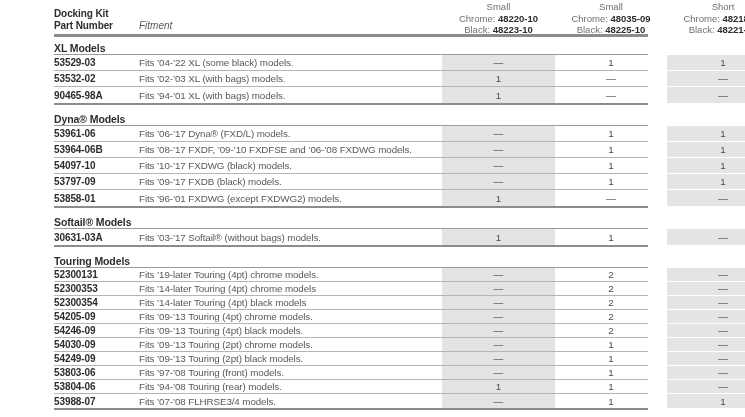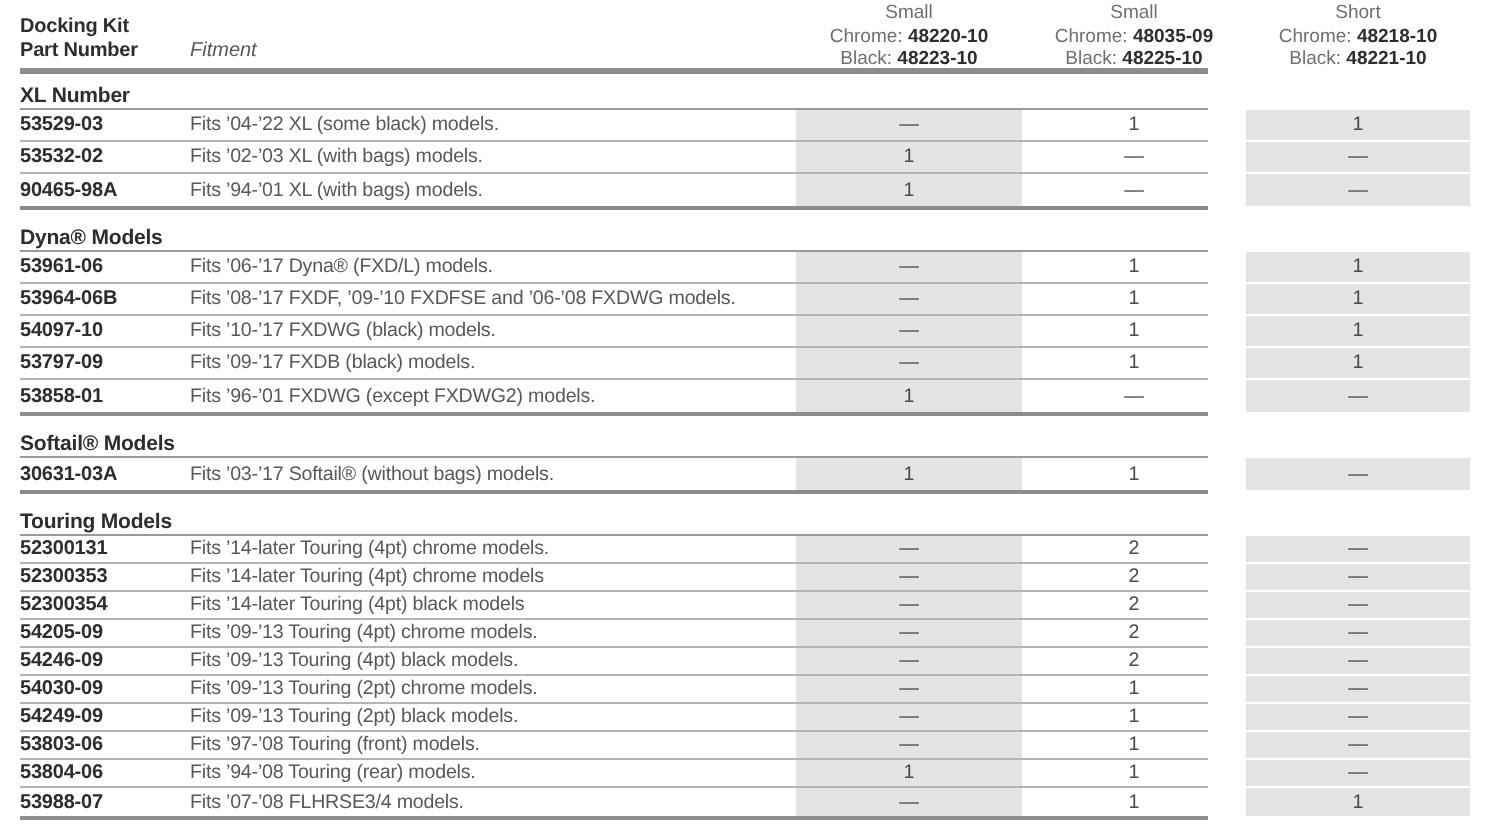--- a/index.html
+++ b/index.html
@@ -7,21 +7,21 @@
     --fit-gray:#585858;
     --label-gray:#6f6f6f;
     --shade:#e4e4e6;
     --thin:#b5b5b5;
     --mid:#9a9a9a;
     --thick:#8c8c8c;
   }
   *{margin:0;padding:0;box-sizing:border-box;}
   html,body{width:745px;height:417px;background:#fff;overflow:hidden;
     font-family:"Liberation Sans", sans-serif;color:var(--ink);}
-  .page{position:relative;width:614px;height:417px;padding:0 10px;}
+  .page{position:relative;width:614px;height:417px;padding:0 10px;margin-left:44px;}
 
   
   .tbl-header{position:relative;height:37px;border-bottom:3px solid var(--thick);}
   .hdr-left{position:absolute;left:0;bottom:3px;font-weight:bold;font-size:10px;line-height:11.5px;letter-spacing:-0.1px;}
   .hdr-fitment{position:absolute;left:85px;bottom:3px;font-style:italic;font-size:10px;color:var(--fit-gray);}
   .hdr-cols{position:absolute;left:388px;top:1px;width:337px;display:flex;}
   .hdr-col{text-align:center;font-size:9.5px;line-height:11.5px;color:var(--label-gray);}
   .hdr-col:nth-child(1){width:113px;}
   .hdr-col:nth-child(2){width:112px;}
   .hdr-col:nth-child(3){width:112px;}
@@ -67,21 +67,21 @@
         <div class="hdr-col">
     <div>Short</div>
     <div><span>Chrome:</span> <b>48218-10</b></div>
     <div><span>Black:</span> <b>48221-10</b></div>
   </div>
       </div>
   </div>
 
   <div>
       <div class="section">
-    <div class="section-title">XL Number</div>
+    <div class="section-title">XL Models</div>
     <div class="rows">
           <div class="row">
     <div class="cell-part">53529-03</div>
     <div class="cell-fitment">Fits ’04-’22 XL (some black) models.</div>
     <div class="cell-val shaded">—</div>
     <div class="cell-val">1</div>
     <div class="cell-val shaded">1</div>
   </div>
           <div class="row">
     <div class="cell-part">53532-02</div>
@@ -149,21 +149,21 @@
     <div class="cell-val">1</div>
     <div class="cell-val shaded">—</div>
   </div>
         </div>
   </div>
       <div class="section compact">
     <div class="section-title">Touring Models</div>
     <div class="rows">
           <div class="row">
     <div class="cell-part">52300131</div>
-    <div class="cell-fitment">Fits ’14-later Touring (4pt) chrome models.</div>
+    <div class="cell-fitment">Fits ’19-later Touring (4pt) chrome models.</div>
     <div class="cell-val shaded">—</div>
     <div class="cell-val">2</div>
     <div class="cell-val shaded">—</div>
   </div>
           <div class="row">
     <div class="cell-part">52300353</div>
     <div class="cell-fitment">Fits ’14-later Touring (4pt) chrome models</div>
     <div class="cell-val shaded">—</div>
     <div class="cell-val">2</div>
     <div class="cell-val shaded">—</div>

